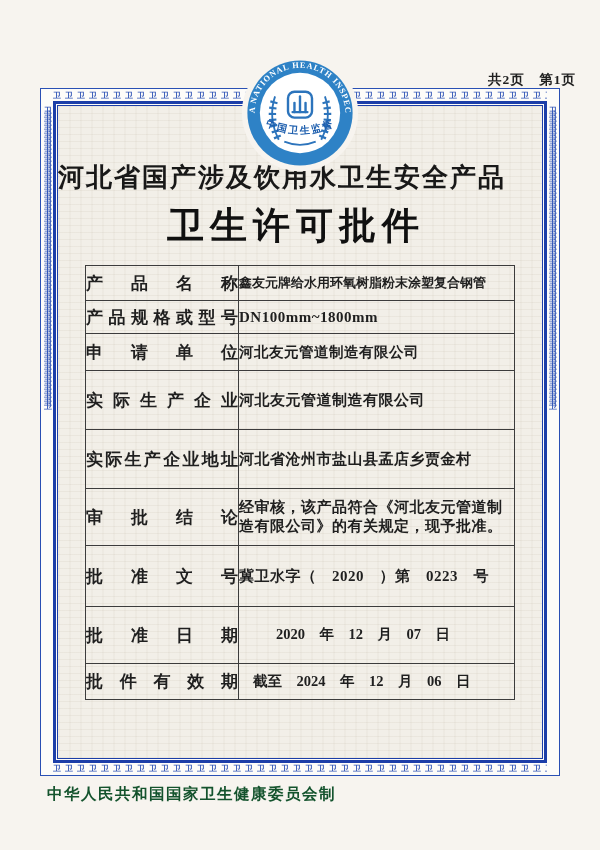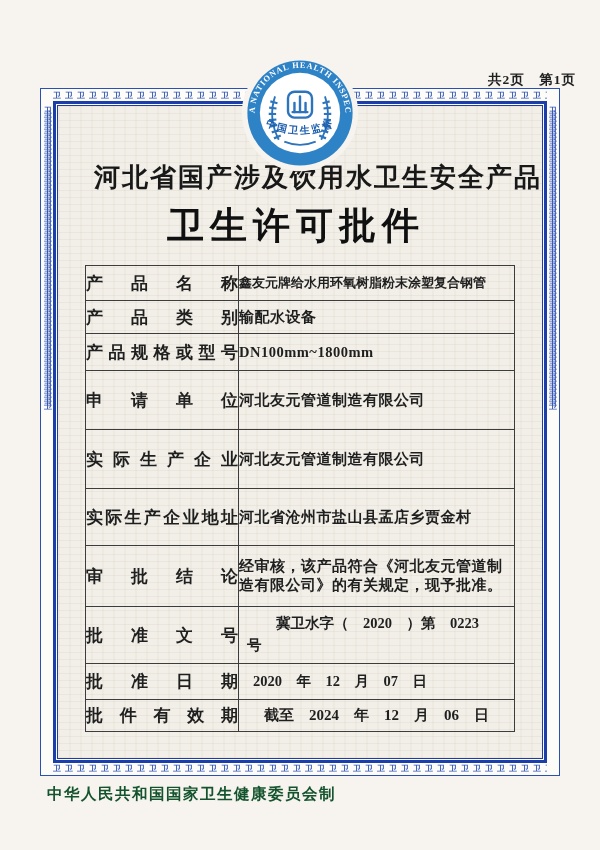--- a/index.html
+++ b/index.html
@@ -39,21 +39,21 @@
     position:absolute;inset:1px;
     border:1px solid #1c3ea8;
     overflow:hidden;
     background-color:#f2efe8;
     background-image:
       repeating-linear-gradient(0deg, rgba(165,152,128,.10) 0 1px, transparent 1px 7px),
       repeating-linear-gradient(90deg, rgba(165,152,128,.06) 0 2px, transparent 2px 11px);
   }
   
   .title1{
-    margin:54px 0 0 0;text-align:right;
+    margin:54px 0 0 0;text-align:left;
     font-size:26px;font-weight:bold;letter-spacing:2px;color:#181818;
   }
   .title2{
     margin:6px 8px 0 0;text-align:center;
     font-size:37px;font-weight:bold;letter-spacing:6px;color:#101010;
   }
   
   table.cert{
     width:430px;margin:14px auto 0 auto;
     border-collapse:collapse;table-layout:fixed;
@@ -121,24 +121,20 @@
     <div class="inner2">
 
       <h1 class="title1">河北省国产涉及饮用水卫生安全产品</h1>
       <h2 class="title2">卫生许可批件</h2>
 
       <table class="cert">
         <tbody>
           <tr>
             <td class="lbl">产品名称</td>
             <td class="val">鑫友元牌给水用环氧树脂粉末涂塑复合钢管</td>
-          </tr>
-          <tr>
-            <td class="lbl">产品类别</td>
-            <td class="val">输配水设备</td>
           </tr>
           <tr>
             <td class="lbl">产品规格或型号</td>
             <td class="val">DN100mm~1800mm</td>
           </tr>
           <tr>
             <td class="lbl">申请单位</td>
             <td class="val">河北友元管道制造有限公司</td>
           </tr>
           <tr>

